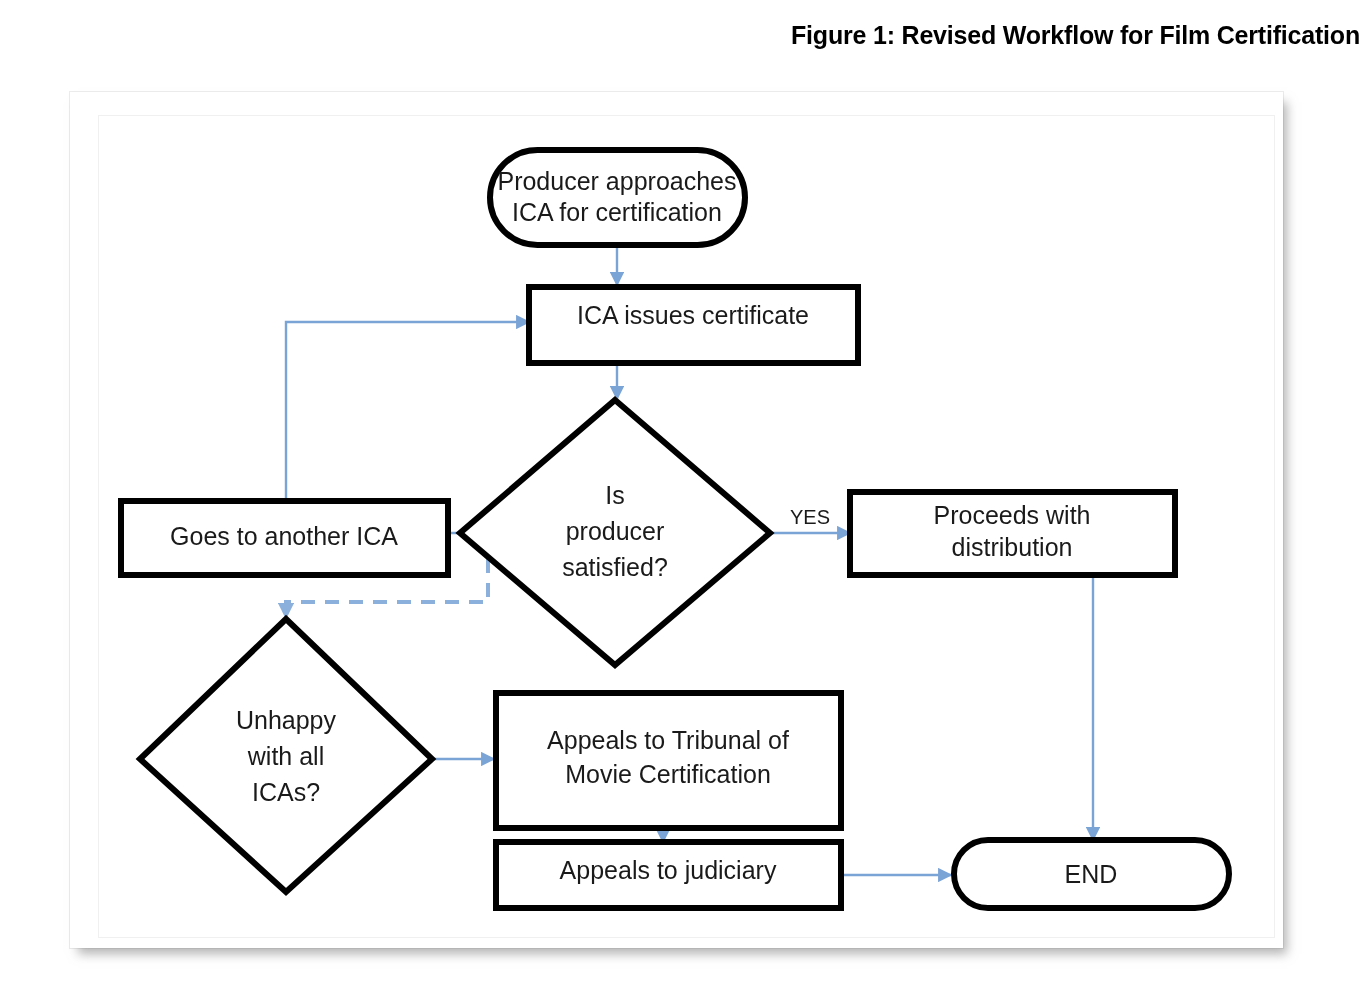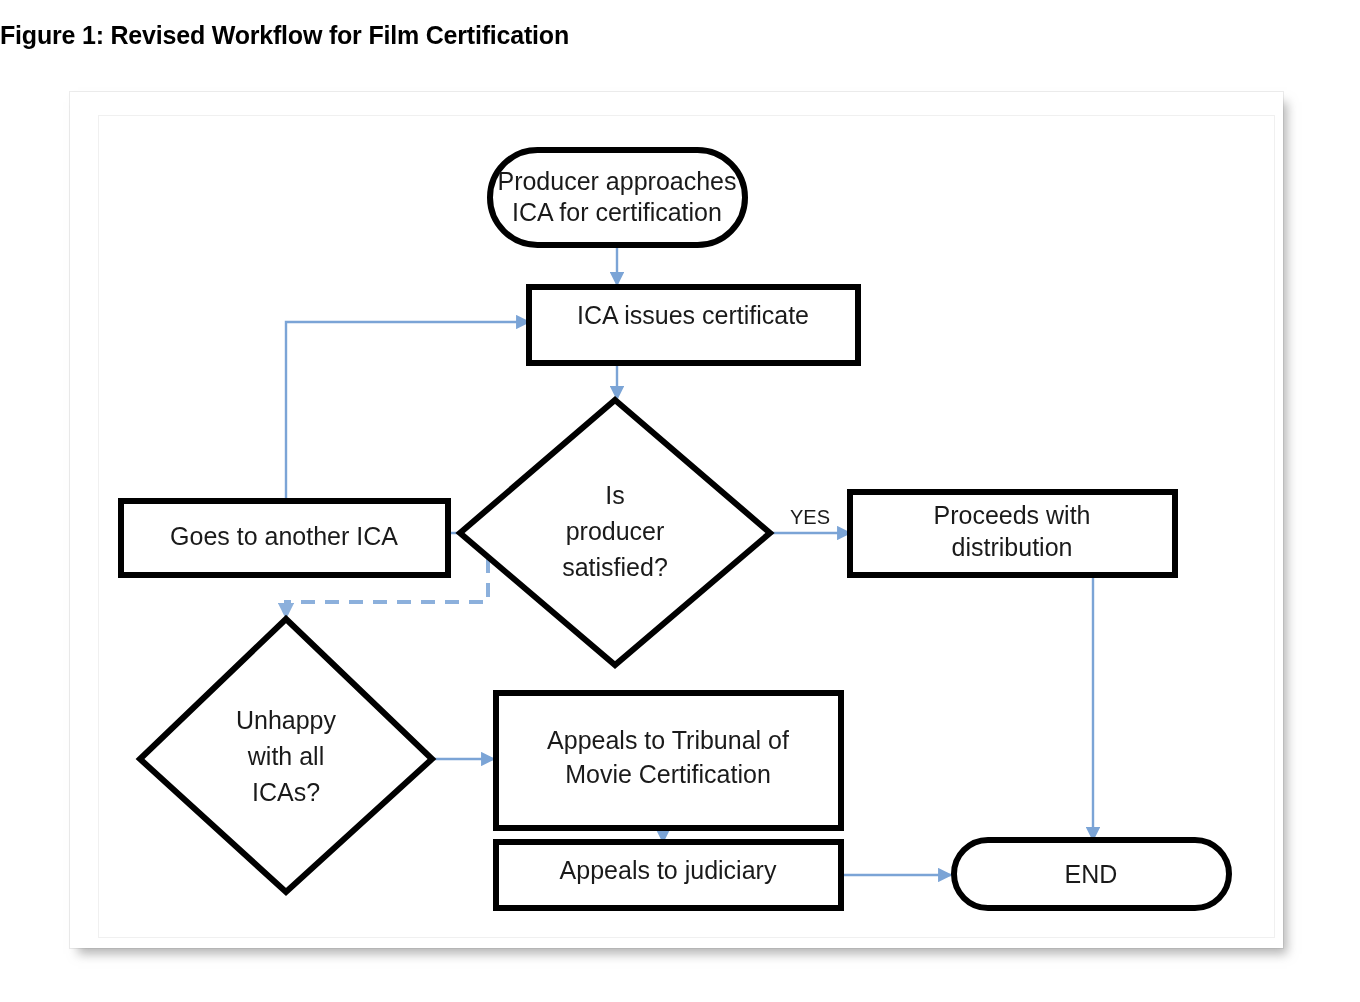--- a/index.html
+++ b/index.html
@@ -12,21 +12,21 @@
     height: 1002px;
     font-family: "Liberation Sans", sans-serif;
     overflow: hidden;
     position: relative;
   }
   #figure-title {
     position: absolute;
     top: 21px;
     left: 0;
     width: 1360px;
-    text-align: left;
+    text-align: right;
     font-size: 25px;
     font-weight: bold;
     color: #000000;
     letter-spacing: -0.2px;
     font-family: "Liberation Sans", sans-serif;
   }
   #diagram-card {
     position: absolute;
     left: 70px;
     top: 92px;

